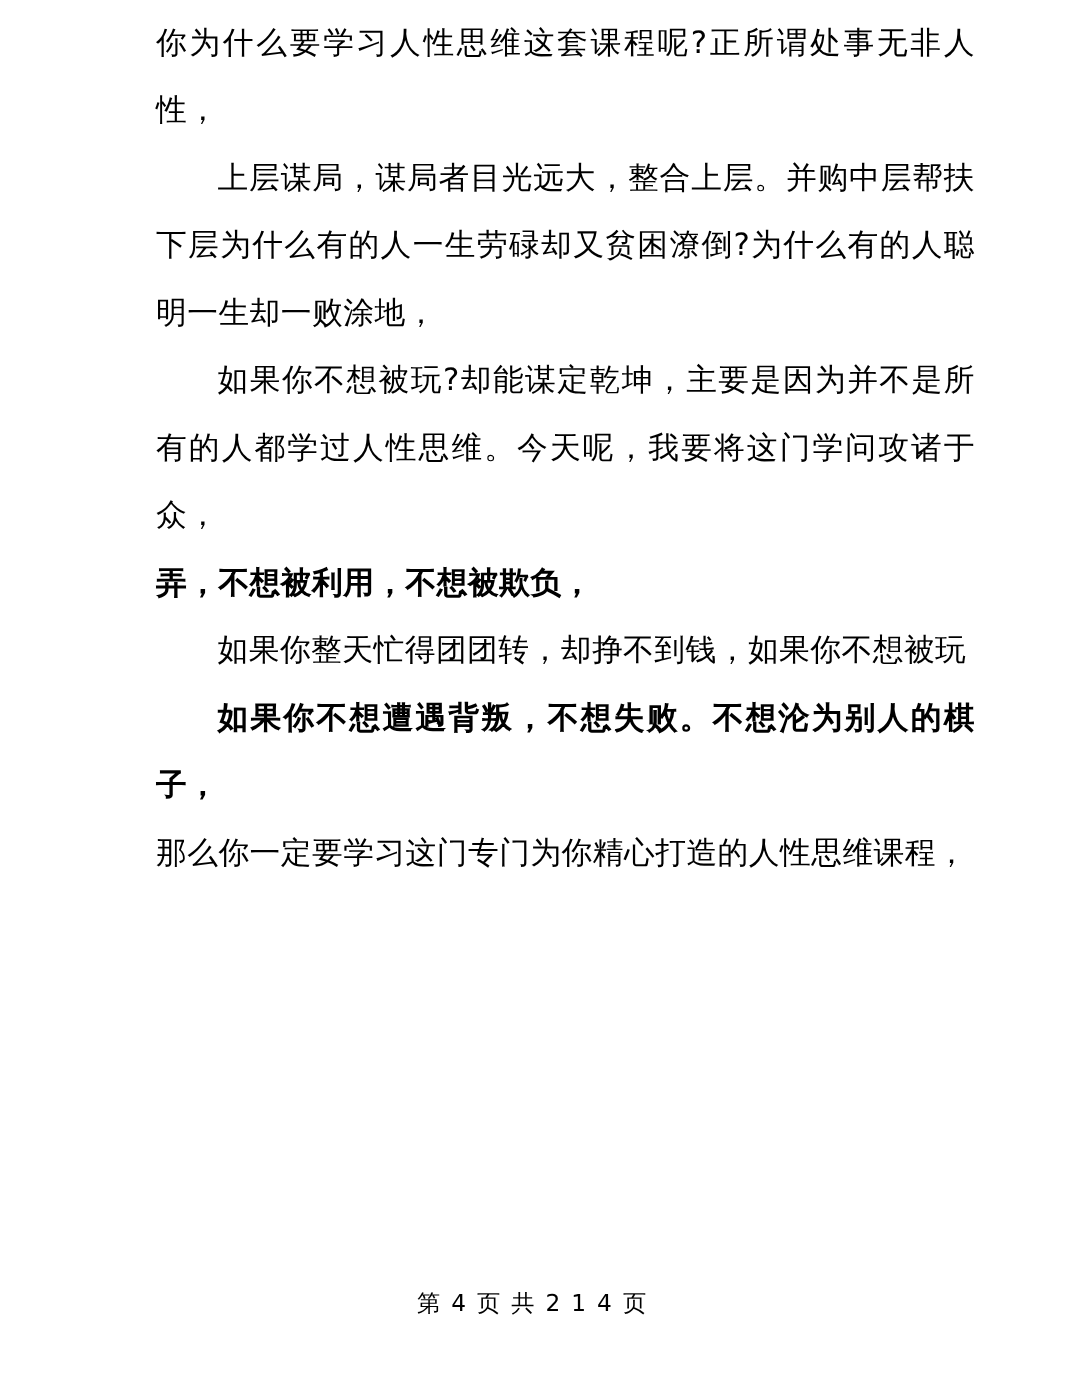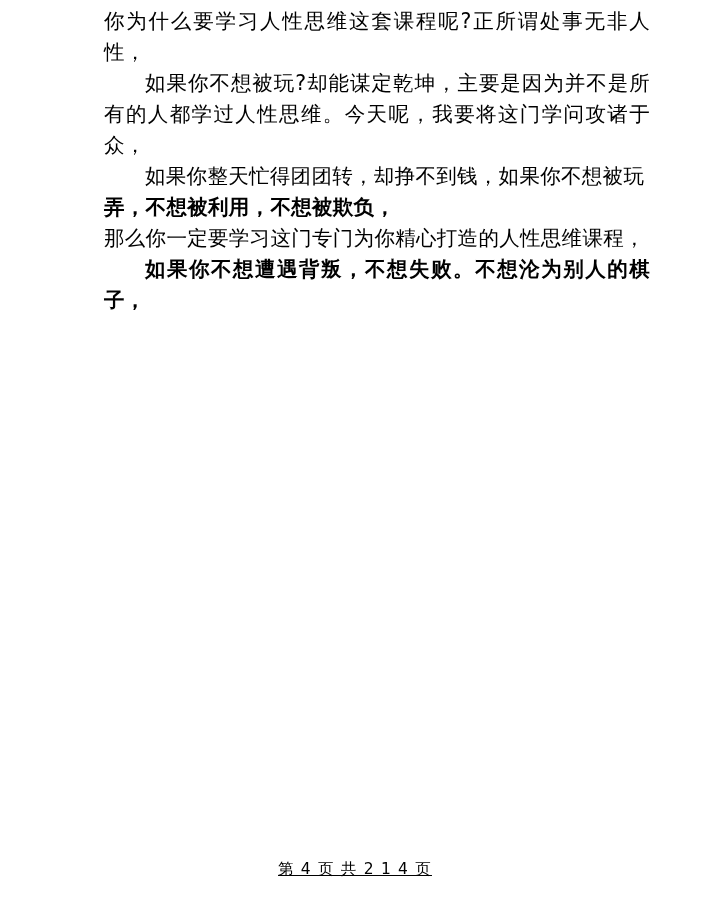--- a/index.html
+++ b/index.html
@@ -16,21 +16,21 @@
   }
   .page {
     position: relative;
     width: 710px;
     height: 916px;
     box-sizing: border-box;
     padding: 6px 60px 0 104px;
   }
   .doc-body {
     font-size: 20.5px;
-    line-height: 31px;
+    line-height: 45px;
     letter-spacing: 0.3px;
     text-align: justify;
     text-justify: inter-ideograph;
   }
   .para {
     margin: 0;
     text-indent: 2em;
   }
   .para.no-indent {
     text-indent: 0;
@@ -40,32 +40,32 @@
   }
   .footer {
     position: absolute;
     left: 0;
     right: 0;
     bottom: 36px;
     text-align: center;
     font-size: 15.5px;
     letter-spacing: 1.2px;
     font-family: "DejaVu Sans", "Liberation Sans", sans-serif;
-    text-decoration: underline;
   }
 </style>
 </head>
 <body>
 
 <div class="page">
 
   <div class="doc-body">
     <p class="para no-indent">你为什么要学习人性思维这套课程呢?正所谓处事无非人性，</p>
+    <p class="para">上层谋局，谋局者目光远大，整合上层。并购中层帮扶下层为什么有的人一生劳碌却又贫困潦倒?为什么有的人聪明一生却一败涂地，</p>
     <p class="para">如果你不想被玩?却能谋定乾坤，主要是因为并不是所有的人都学过人性思维。今天呢，我要将这门学问攻诸于众，</p>
+    <p class="para no-indent bold">弄，不想被利用，不想被欺负，</p>
     <p class="para">如果你整天忙得团团转，却挣不到钱，如果你不想被玩</p>
-    <p class="para no-indent bold">弄，不想被利用，不想被欺负，</p>
+    <p class="para bold">如果你不想遭遇背叛，不想失败。不想沦为别人的棋子，</p>
     <p class="para no-indent">那么你一定要学习这门专门为你精心打造的人性思维课程，</p>
-    <p class="para bold">如果你不想遭遇背叛，不想失败。不想沦为别人的棋子，</p>
   </div>
 
   <div class="footer">第 4 页 共 2 1 4 页</div>
 
 </div>
 
 </body></html>

